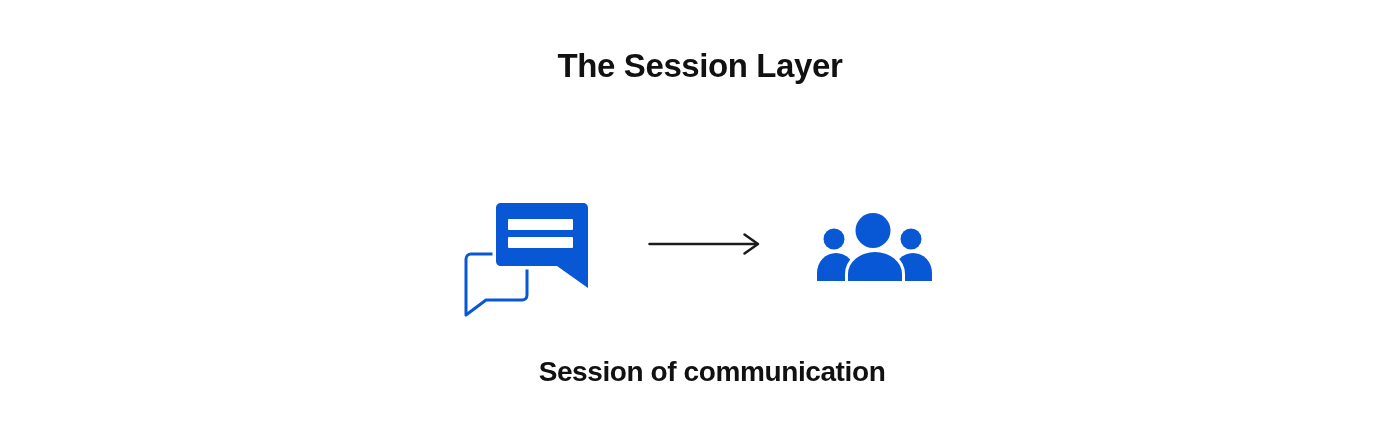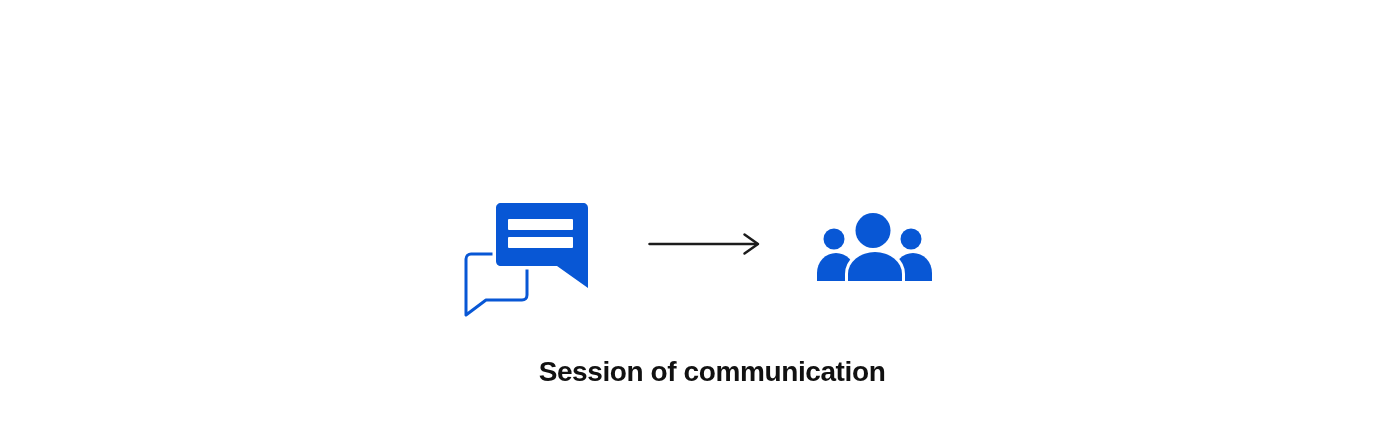--- a/index.html
+++ b/index.html
@@ -54,20 +54,21 @@
   .acc-stroke { stroke: var(--accent-blue, #0857D5); fill: none; }
   .halo       { fill: var(--bubble-line-white, #ffffff); stroke: var(--bubble-line-white, #ffffff); }
   .white-fill { fill: var(--bubble-line-white, #ffffff); }
   .arrow-stroke { stroke: var(--arrow-black, #1c1c1c); fill: none; }
 </style>
 </head>
 <body>
 
 <div class="canvas">
 
+  <div class="title">The Session Layer</div>
 
   <svg class="icon-abs chat-icon" width="134" height="118" viewBox="0 0 134 118" aria-hidden="true">
 
     <path class="acc-stroke" stroke-width="3" stroke-linejoin="round" d="M11 54 H62 C65 54 67 56 67 59 V95 C67 98 65 100 62 100 H26 L6 115 V59 C6 56 8.5 54 11 54 Z"></path>
 
     <path class="halo" stroke-width="7" stroke-linejoin="round" d="M41 3 H123 C126 3 128 5 128 8 V88 L97 66 H41 C38 66 36 64 36 61 V8 C36 5 38 3 41 3 Z"></path>
 
     <path class="acc-fill" d="M41 3 H123 C126 3 128 5 128 8 V88 L97 66 H41 C38 66 36 64 36 61 V8 C36 5 38 3 41 3 Z"></path>
 
     <rect class="white-fill" x="48" y="19" width="65" height="11" rx="1"></rect>

